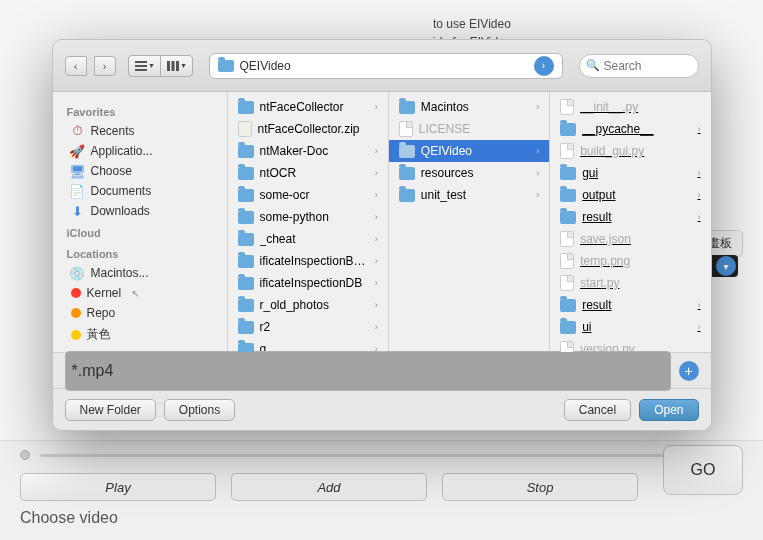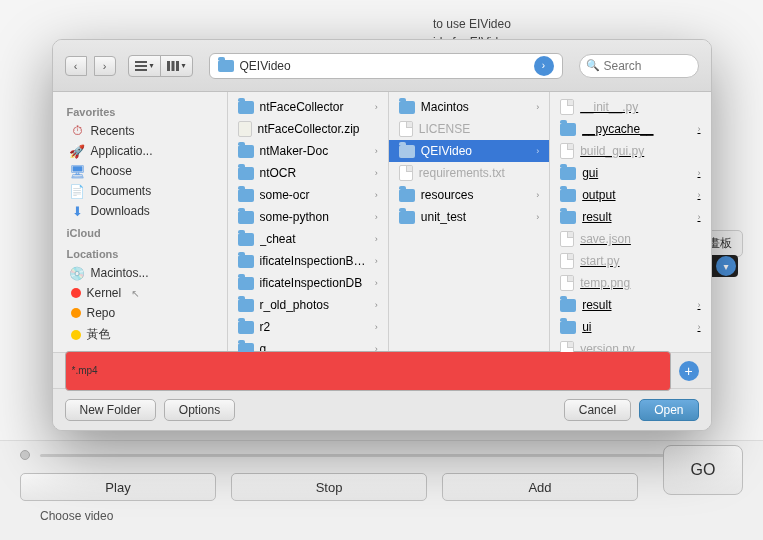--- a/index.html
+++ b/index.html
@@ -107,24 +107,23 @@
       border-radius: 8px;
       font-size: 16px;
       font-weight: 500;
       color: #333;
       cursor: pointer;
       display: flex;
       align-items: center;
       justify-content: center;
     }
     .choose-video-label {
-      font-size: 12px;
+      font-size: 16px;
       color: #555;
       margin-top: 6px;
-      margin-left: 20px;
     }
 
     
     .right-info {
       position: absolute;
       right: 120px;
       top: 20px;
       width: 220px;
       font-size: 12px;
       color: #444;
@@ -430,23 +429,23 @@
       display: flex;
       align-items: center;
       padding: 0 12px;
       gap: 8px;
     }
     .filename-input {
       flex: 1;
       height: 40px;
       border: 1px solid #b0b0b0;
       border-radius: 4px;
-      background: #ef4444;
+      background: #a3a3a3;
       padding: 0 6px;
-      font-size: 10px;
+      font-size: 16px;
       color: #333;
       outline: none;
     }
     .filename-plus {
       width: 20px;
       height: 20px;
       background: #4a90d9;
       border-radius: 50%;
       display: flex;
       align-items: center;
@@ -679,24 +678,20 @@
             </div>
             <div class="file-item grayed">
               <div class="file-icon"></div>
               <span class="file-item-name">LICENSE</span>
             </div>
             <div class="file-item selected">
               <div class="folder-icon selected-folder"></div>
               <span class="file-item-name">QEIVideo</span>
               <span class="chevron-right">›</span>
             </div>
-            <div class="file-item grayed">
-              <div class="file-icon"></div>
-              <span class="file-item-name" style="color:#aaa;">requirements.txt</span>
-            </div>
             <div class="file-item">
               <div class="folder-icon"></div>
               <span class="file-item-name">resources</span>
               <span class="chevron-right">›</span>
             </div>
             <div class="file-item">
               <div class="folder-icon"></div>
               <span class="file-item-name">unit_test</span>
               <span class="chevron-right">›</span>
             </div>
@@ -730,25 +725,25 @@
               <div class="folder-icon"></div>
               <span class="file-item-name">result</span>
               <span class="chevron-right">›</span>
             </div>
             <div class="file-item grayed">
               <div class="file-icon"></div>
               <span class="file-item-name" style="color:#aaa;">save.json</span>
             </div>
             <div class="file-item grayed">
               <div class="file-icon"></div>
-              <span class="file-item-name" style="color:#aaa;">start.py</span>
+              <span class="file-item-name" style="color:#aaa;">temp.png</span>
             </div>
             <div class="file-item grayed">
               <div class="file-icon"></div>
-              <span class="file-item-name" style="color:#aaa;">temp.png</span>
+              <span class="file-item-name" style="color:#aaa;">start.py</span>
             </div>
             <div class="file-item">
               <div class="folder-icon"></div>
               <span class="file-item-name">result</span>
               <span class="chevron-right">›</span>
             </div>
             <div class="file-item">
               <div class="folder-icon"></div>
               <span class="file-item-name">ui</span>
               <span class="chevron-right">›</span>
@@ -779,24 +774,24 @@
   </div>
 
   <div style="position:absolute; bottom:0; left:0; right:0; height:100px; background:#f0f0f0; border-top: 1px solid #ddd; padding:8px 20px 12px;">
 
     <div class="progress-row">
       <div class="progress-dot"></div>
       <div class="progress-bar-track"></div>
       <span class="progress-time">--/--</span>
     </div>
 
-    <div style="display:flex; gap:15px; margin-bottom:8px;">
+    <div style="display:flex; gap:15px; margin-bottom:8px;font-style:italic;">
       <div class="ctrl-btn">Play</div>
+      <div class="ctrl-btn">Add</div>
       <div class="ctrl-btn">Stop</div>
-      <div class="ctrl-btn">Add</div>
       <div style="width:90px;"></div>
     </div>
 
     <div class="choose-video-label">Choose video</div>
 
     <div class="go-btn">GO</div>
   </div>
 
 </div>
 

